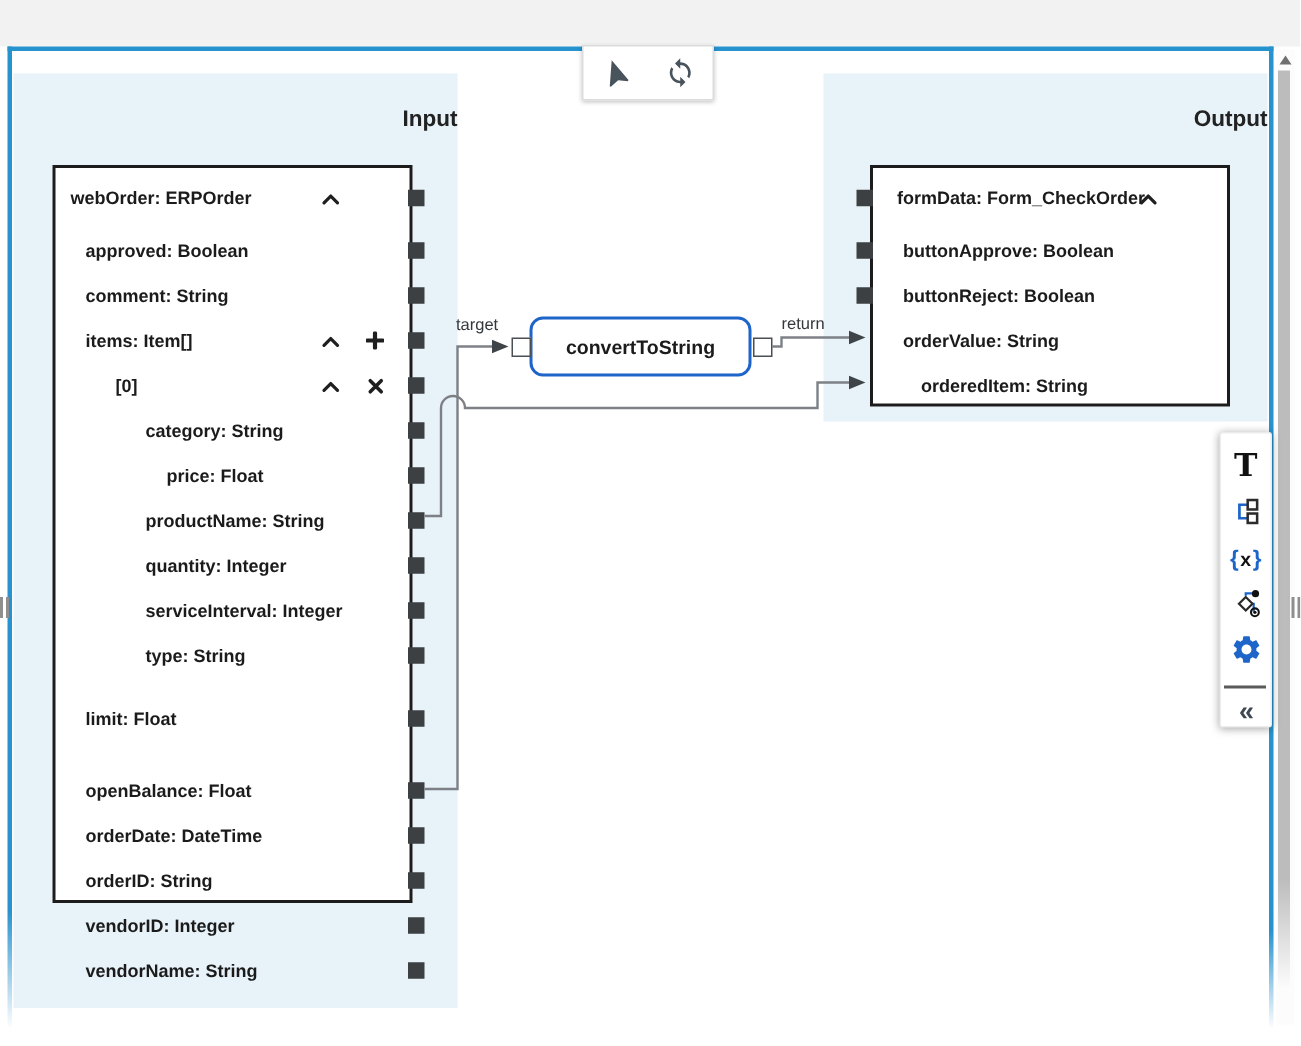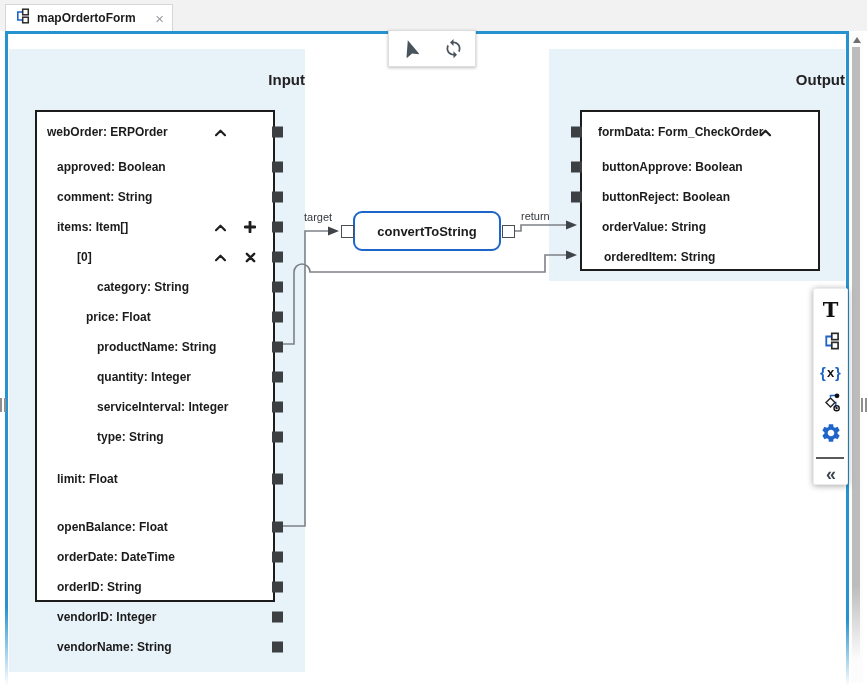--- a/index.html
+++ b/index.html
@@ -76,31 +76,20 @@
   .splitter span{position:absolute;top:0;width:2px;height:14px;background:#8f8f8f;}
   .split-left{left:0px;} .split-left span:nth-child(1){left:0;} .split-left span:nth-child(2){left:4px;}
   .split-right{left:860px;} .split-right span:nth-child(1){left:1px;} .split-right span:nth-child(2){left:5px;}
 </style>
 </head>
 <body>
 
 <div class="stage">
 
   <div class="tabstrip"></div>
-  <div class="tab">
-    <span>
-      <svg width="16" height="16" viewBox="0 0 16 16">
-        <path d="M8.5 4 H3.8 V12 H8.5" fill="none" stroke="#1e65c9" stroke-width="1.6"></path>
-        <rect x="8.7" y="1.2" width="5.6" height="5.6" fill="#fff" stroke="#2b2b2b" stroke-width="1.5"></rect>
-        <rect x="8.7" y="9.2" width="5.6" height="5.6" fill="#fff" stroke="#2b2b2b" stroke-width="1.5"></rect>
-      </svg>
-    </span>
-    <span class="tab-title">mapOrdertoForm</span>
-    <span class="tab-close">×</span>
-  </div>
 
   <div class="border-top"></div>
   <div class="border-left"></div>
   <div class="border-right"></div>
 
   <div class="panel panel-input">
     <div class="panel-title">Input</div>
   </div>
   <div class="panel panel-output">
     <div class="panel-title">Output</div>
@@ -150,21 +139,21 @@
             <path d="M2 2 L10 10 M10 2 L2 10" stroke="#1f1f1f" stroke-width="2.6" stroke-linecap="round"></path>
           </svg>
         </span>
         <span class="port-square port-right"></span>
       </div>
       <div class="tree-row" style="top: 160px;">
         <span class="tree-label" style="padding-left: 60px;">category: String</span>
         <span class="port-square port-right"></span>
       </div>
       <div class="tree-row" style="top: 190px;">
-        <span class="tree-label" style="padding-left: 49px;">price: Float</span>
+        <span class="tree-label" style="padding-left: 74px;">price: Float</span>
         <span class="port-square port-right"></span>
       </div>
       <div class="tree-row" style="top: 250px;">
         <span class="tree-label" style="padding-left: 60px;">quantity: Integer</span>
         <span class="port-square port-right"></span>
       </div>
       <div class="tree-row" style="top: 220px;">
         <span class="tree-label" style="padding-left: 60px;">productName: String</span>
         <span class="port-square port-right"></span>
       </div>
@@ -216,21 +205,21 @@
         <span class="port-square port-left"></span>
       </div>
       <div class="tree-row" style="top: 70px;">
         <span class="tree-label" style="padding-left: 20px;">buttonReject: Boolean</span>
         <span class="port-square port-left"></span>
       </div>
       <div class="tree-row" style="top: 100px;">
         <span class="tree-label" style="padding-left: 20px;">orderValue: String</span>
       </div>
       <div class="tree-row" style="top: 130px;">
-        <span class="tree-label" style="padding-left: 22px;">orderedItem: String</span>
+        <span class="tree-label" style="padding-left: 32px;">orderedItem: String</span>
       </div>
     </div>
 
   <svg class="wires" width="867" height="697">
     <g stroke="#7d8186" stroke-width="1.6" fill="none">
       <path d="M283 526 H305 V231 H328"></path>
       <path d="M283 344 H294 V272 A8 8 0 0 1 310 272 H545 V255 H566"></path>
       <path d="M513 231 H521 V225 H566"></path>
     </g>
     <g fill="#3f4449" stroke="none">

